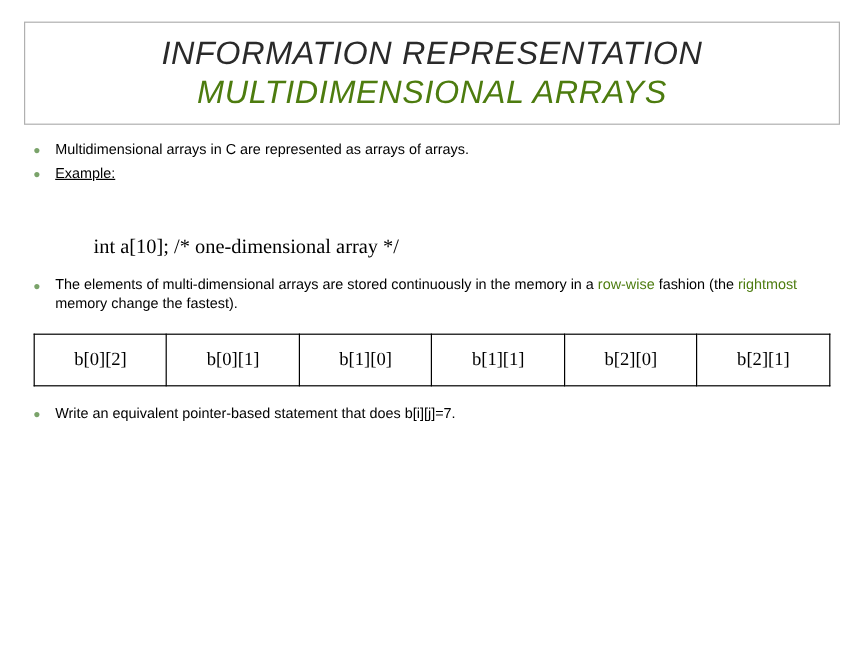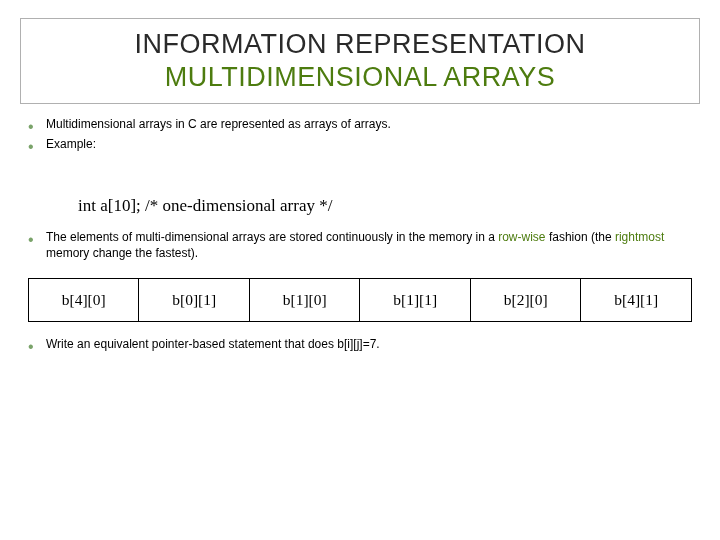--- a/index.html
+++ b/index.html
@@ -10,20 +10,21 @@
     font-family: Arial, Helvetica, sans-serif;
     color: #000;
     position: relative;
     overflow: hidden;
   }
   .title-box {
     margin: 18px 20px 12px 20px;
     border: 1px solid #b0b0b0;
     padding: 10px 8px 10px 8px;
     text-align: center;
+    font-style: italic;
   }
   .title-line {
     font-size: 27px;
     letter-spacing: 0.5px;
     color: #2a2a2a;
     font-weight: 400;
   }
   .title-line2 {
     font-size: 27px;
     letter-spacing: 0.5px;
@@ -46,21 +47,21 @@
     margin-bottom: 4px;
   }
   ul.bullets > li::before {
     content: "•";
     position: absolute;
     left: 0;
     top: 0;
     color: #7aa36a;
     font-size: 16px;
   }
-  .underline { }
+  .underline { text-decoration: underline; }
   .code-lines {
     margin: 6px 0 6px 50px;
   }
   .code-line {
     font-family: "Times New Roman", Times, serif;
     font-size: 17px;
     line-height: 1.7;
     margin-top: 40px;
   }
   .red { color: #4d7c0f; }
@@ -99,26 +100,26 @@
 
   <ul class="bullets">
     <li>
       <span>The elements of multi-dimensional arrays are stored continuously in the memory in a </span><span class="red">row-wise</span><span> fashion (the </span><span class="red">rightmost</span><span> memory change the fastest).</span>
     </li>
   </ul>
 
   <table class="array-table">
     <tbody>
         <tr>
-      <td>b[4][0]</td>
+      <td>b[0][2]</td>
       <td>b[0][1]</td>
       <td>b[1][0]</td>
       <td>b[1][1]</td>
       <td>b[2][0]</td>
-      <td>b[4][1]</td>
+      <td>b[2][1]</td>
     </tr>
   </tbody>
     </table>
 
   <ul class="bullets">
     <li>Write an equivalent pointer-based statement that does b[i][j]=7.</li>
   </ul>
 
 </div>
 

